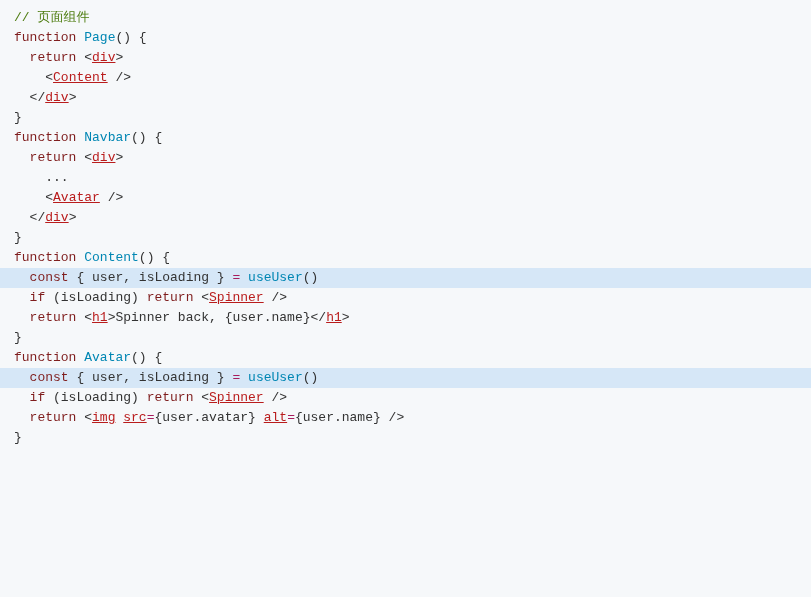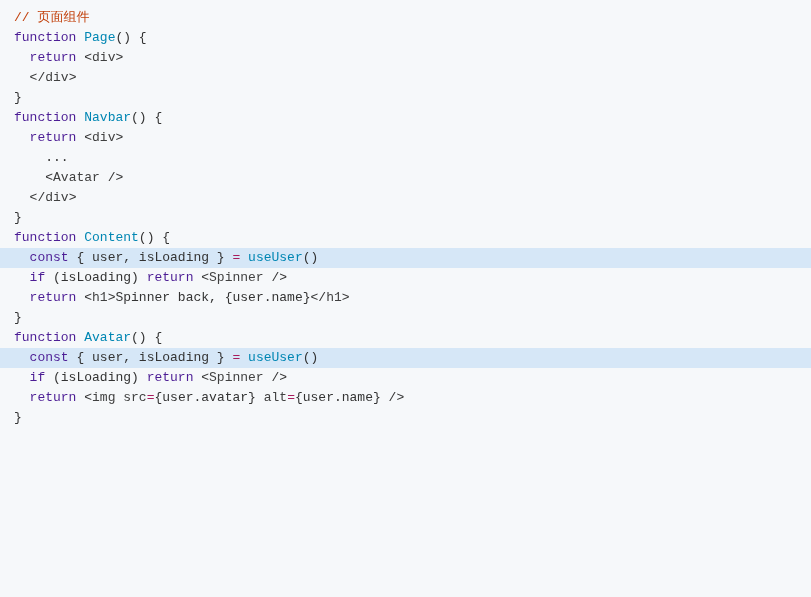--- a/index.html
+++ b/index.html
@@ -19,36 +19,37 @@
     .code-block {
       background: #f6f8fa;
     }
     .line {
       padding: 0 14px;
       white-space: pre;
     }
     .highlighted {
       background: #d6e7f7;
     }
-    .comment { color: #c2410c; }
-    .keyword { color: #4c1d95; }
+    .comment { color: #4d7c0f; }
+    .keyword { color: #7f1d1d; }
     .function-name { color: #0086b3; font-family: Liberation Mono, monospace; }
-    .tag-name { color: #404040; }
+    .tag-name { color: #b91c1c; text-decoration: underline; }
     .operator { color: #a71d5d; }
     .punct { color: #333333; }
     .text { color: #333333; }
   </style>
 </head>
 <body>
 
 <div class="code-block">
   <div class="line"><span class="comment">// 页面组件</span></div>
   <div class="line"></div>
   <div class="line"><span class="keyword">function</span><span> </span><span class="function-name">Page</span><span class="punct">() {</span></div>
   <div class="line">  <span class="keyword">return</span><span class="punct"> &lt;</span><span class="tag-name">div</span><span class="punct">&gt;</span></div>
+  <div class="line">    <span class="punct">&lt;</span><span class="tag-name">Content</span><span class="punct"> /&gt;</span></div>
   <div class="line">  <span class="punct">&lt;/</span><span class="tag-name">div</span><span class="punct">&gt;</span></div>
   <div class="line"><span class="punct">}</span></div>
   <div class="line"></div>
   <div class="line"></div>
   <div class="line"><span class="keyword">function</span><span> </span><span class="function-name">Navbar</span><span class="punct">() {</span></div>
   <div class="line">  <span class="keyword">return</span><span class="punct"> &lt;</span><span class="tag-name">div</span><span class="punct">&gt;</span></div>
   <div class="line"><span class="text">    ...</span></div>
   <div class="line">    <span class="punct">&lt;</span><span class="tag-name">Avatar</span><span class="punct"> /&gt;</span></div>
   <div class="line">  <span class="punct">&lt;/</span><span class="tag-name">div</span><span class="punct">&gt;</span></div>
   <div class="line"><span class="punct">}</span></div>

